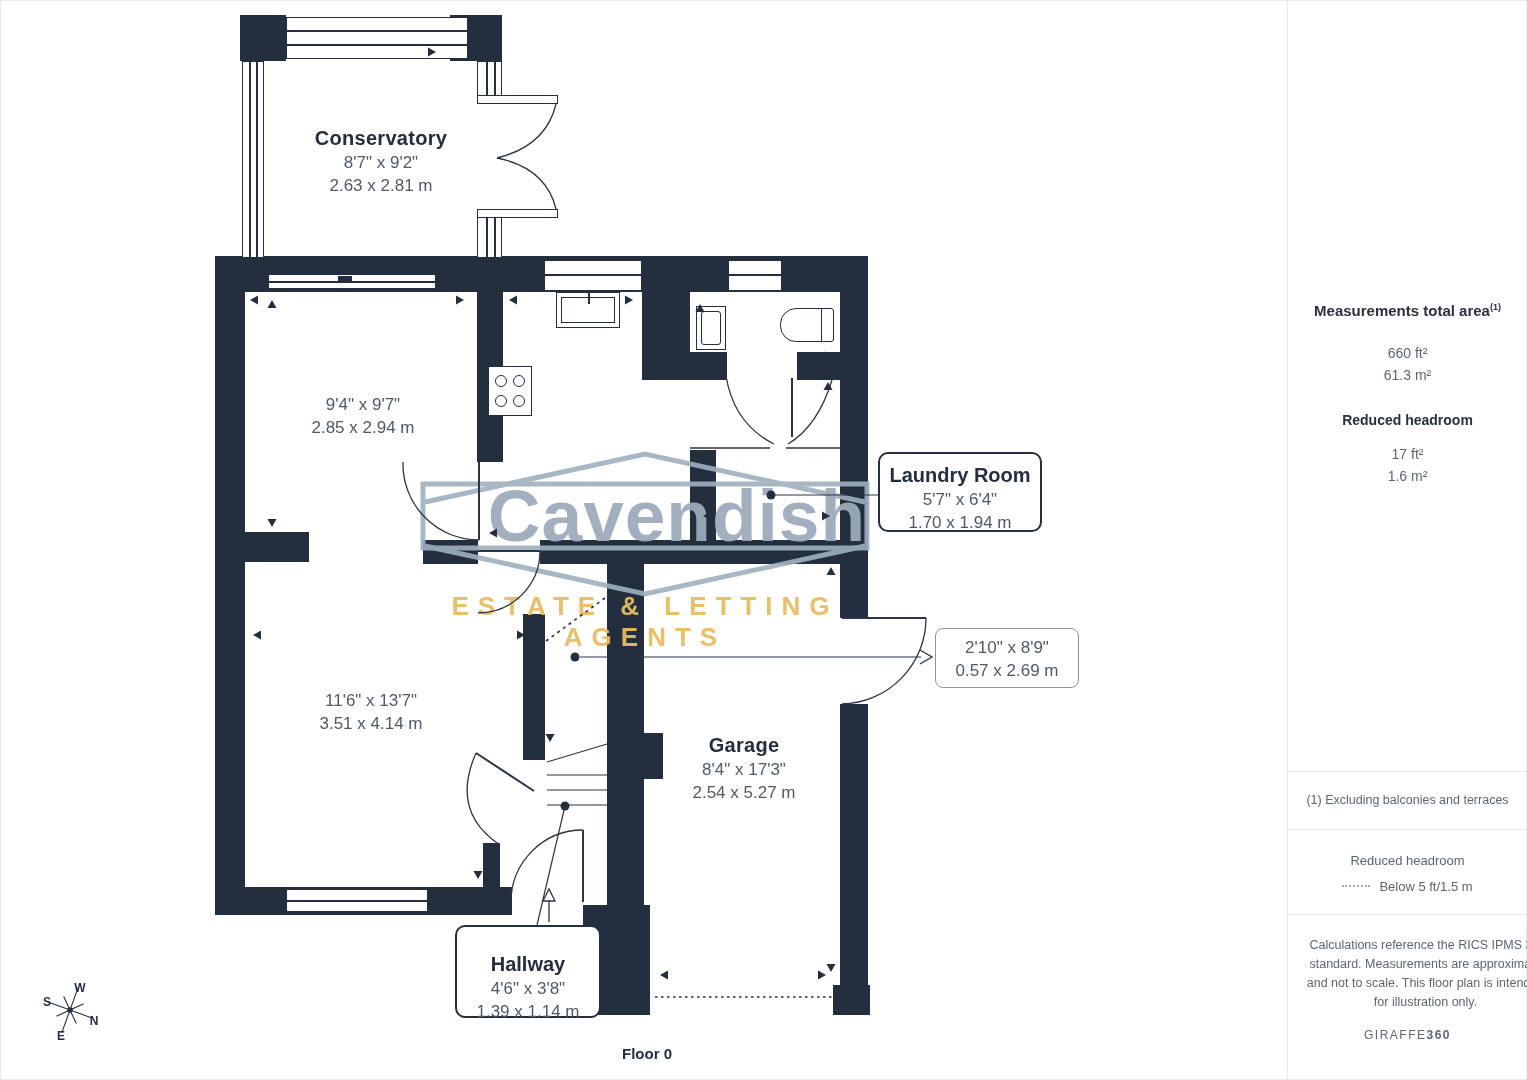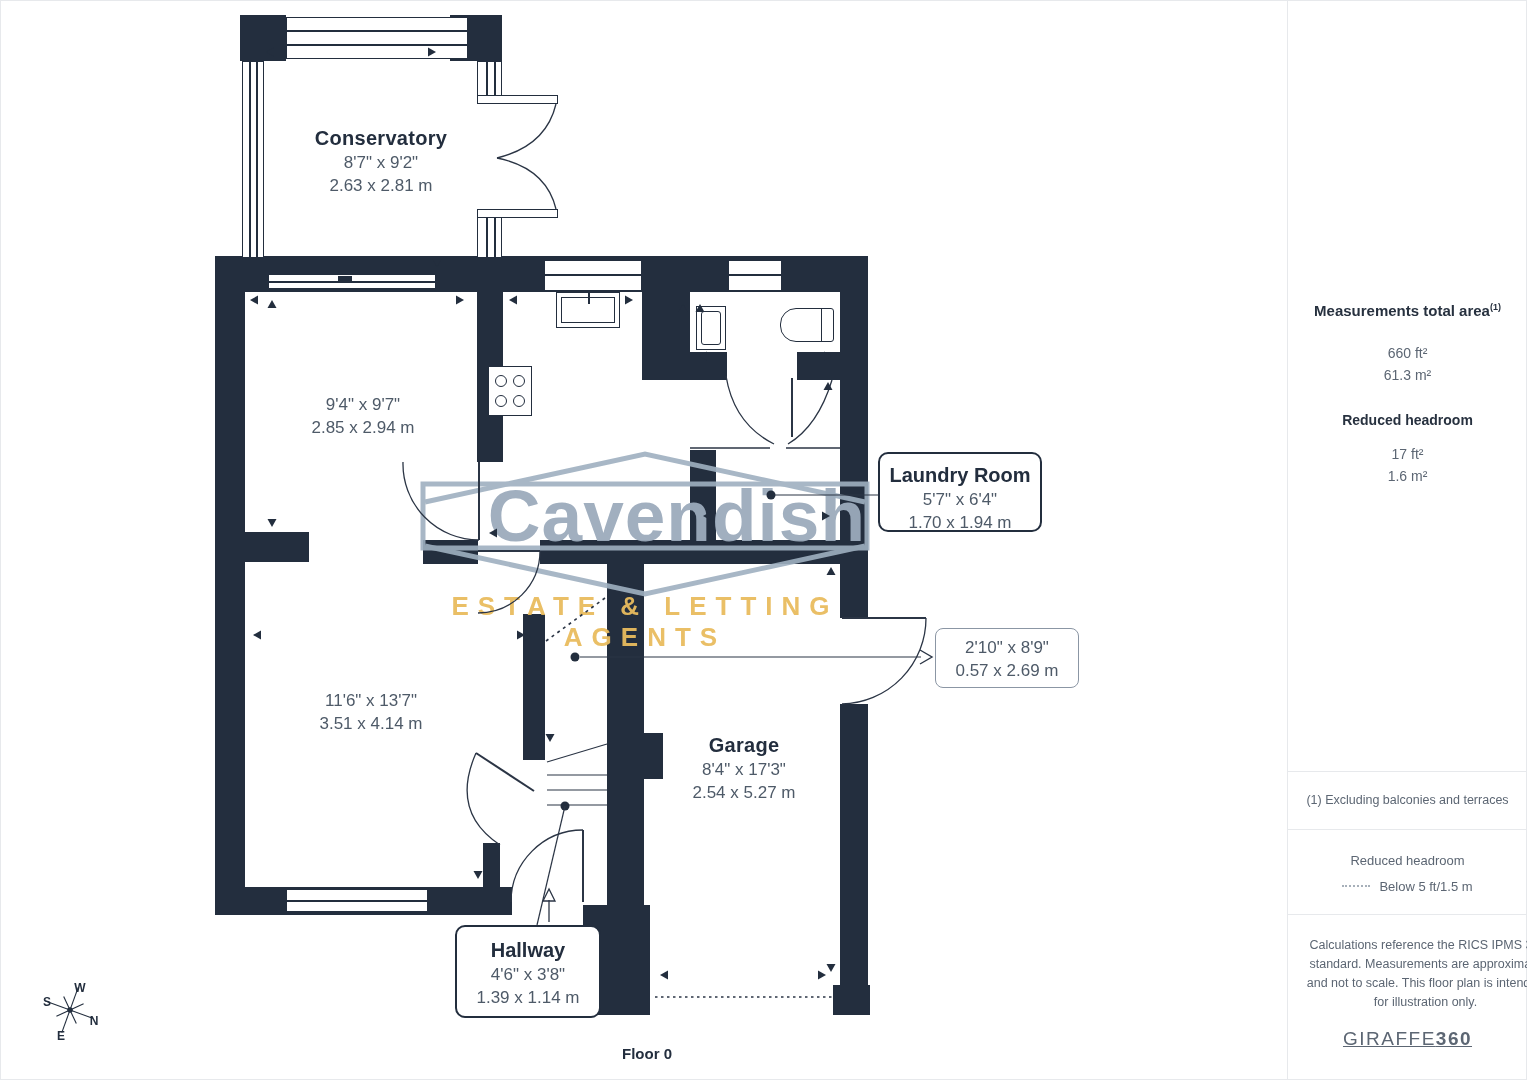--- a/index.html
+++ b/index.html
@@ -28,21 +28,21 @@
                font-weight:bold;font-size:15px;color:#232e3e;z-index:6;}
   .sidebar{position:absolute;left:1287px;top:0;width:240px;height:1080px;border-left:1px solid #e7e9ec;box-sizing:border-box;}
   .sidebar .sec{position:absolute;left:0;width:100%;text-align:center;color:#5c6673;}
   .sdiv{position:absolute;left:0;width:100%;border-top:1px solid #e7e9ec;}
   .s-title{font-size:15px;font-weight:bold;color:#27313f;}
   .s-title sup{font-size:9px;}
   .s-sub{font-size:14px;font-weight:bold;color:#27313f;}
   .s-val{font-size:14px;line-height:22px;}
   .s-note{font-size:12.5px;}
   .dotted-sample{display:inline-block;width:28px;border-top:2px dotted #a7b0ba;vertical-align:middle;margin-right:9px;position:relative;top:-2px;}
-  .brand{font-size:19px;color:#39424f;letter-spacing:1.5px;text-decoration:underline;}
+  .brand{font-size:12px;color:#39424f;letter-spacing:1.5px;}
   .brand b{letter-spacing:1.5px;}
   .disclaimer{padding:0 18px;font-size:12.5px;line-height:19px;}
 </style>
 </head>
 <body>
 
 <div class="canvas">
 
   <div class="wall" style="left:240px;top:15px;width:46px;height:46px"></div>
   <div class="wall" style="left:450px;top:15px;width:52px;height:46px"></div>
@@ -263,21 +263,21 @@
 
   <div class="callout" style="left:878px;top:452px;width:164px;height:80px;padding-top:9px">
     <div class="rtitle">Laundry Room</div>
     <div>5'7" x 6'4"</div>
     <div>1.70 x 1.94 m</div>
   </div>
   <div class="callout light" style="left:935px;top:628px;width:144px;height:60px;padding-top:7px">
     <div>2'10" x 8'9"</div>
     <div>0.57 x 2.69 m</div>
   </div>
-  <div class="callout" style="left:455px;top:925px;width:146px;height:93px;padding-top:11px">
+  <div class="callout" style="left:455px;top:925px;width:146px;height:93px;padding-top:25px">
     <div class="rtitle">Hallway</div>
     <div>4'6" x 3'8"</div>
     <div>1.39 x 1.14 m</div>
   </div>
 
   <div class="floor-label">Floor 0</div>
 
   <div class="sidebar">
     <div class="sec" style="top:302px">
       <div class="s-title"><span>Measurements total area</span><sup>(1)</sup></div>

